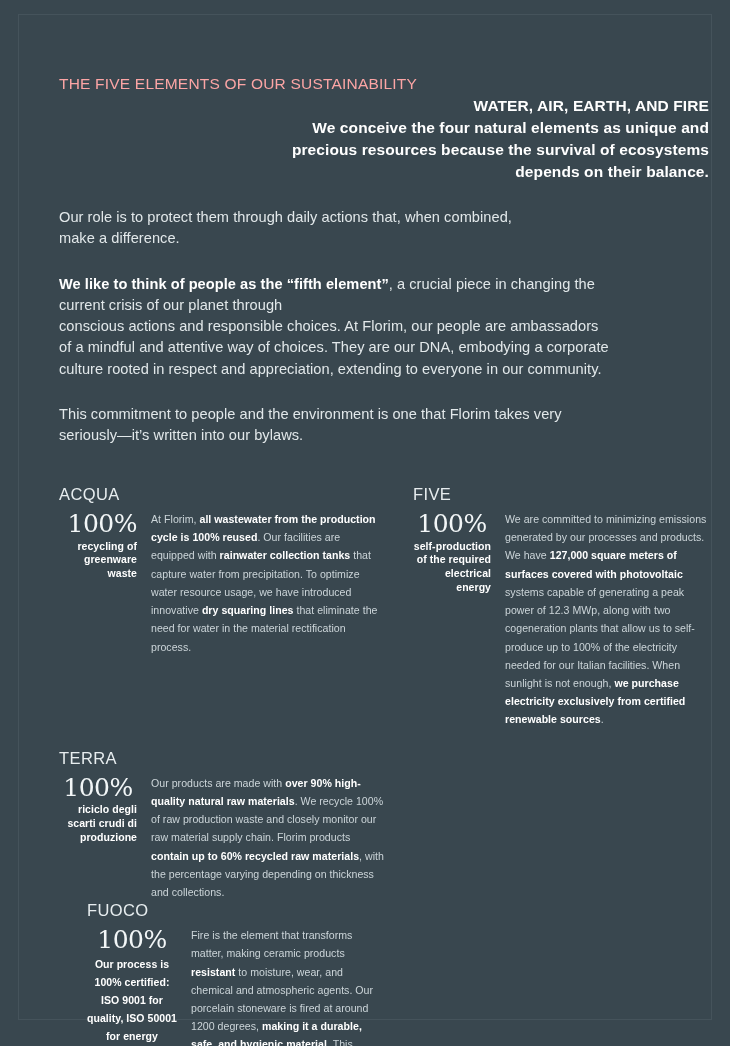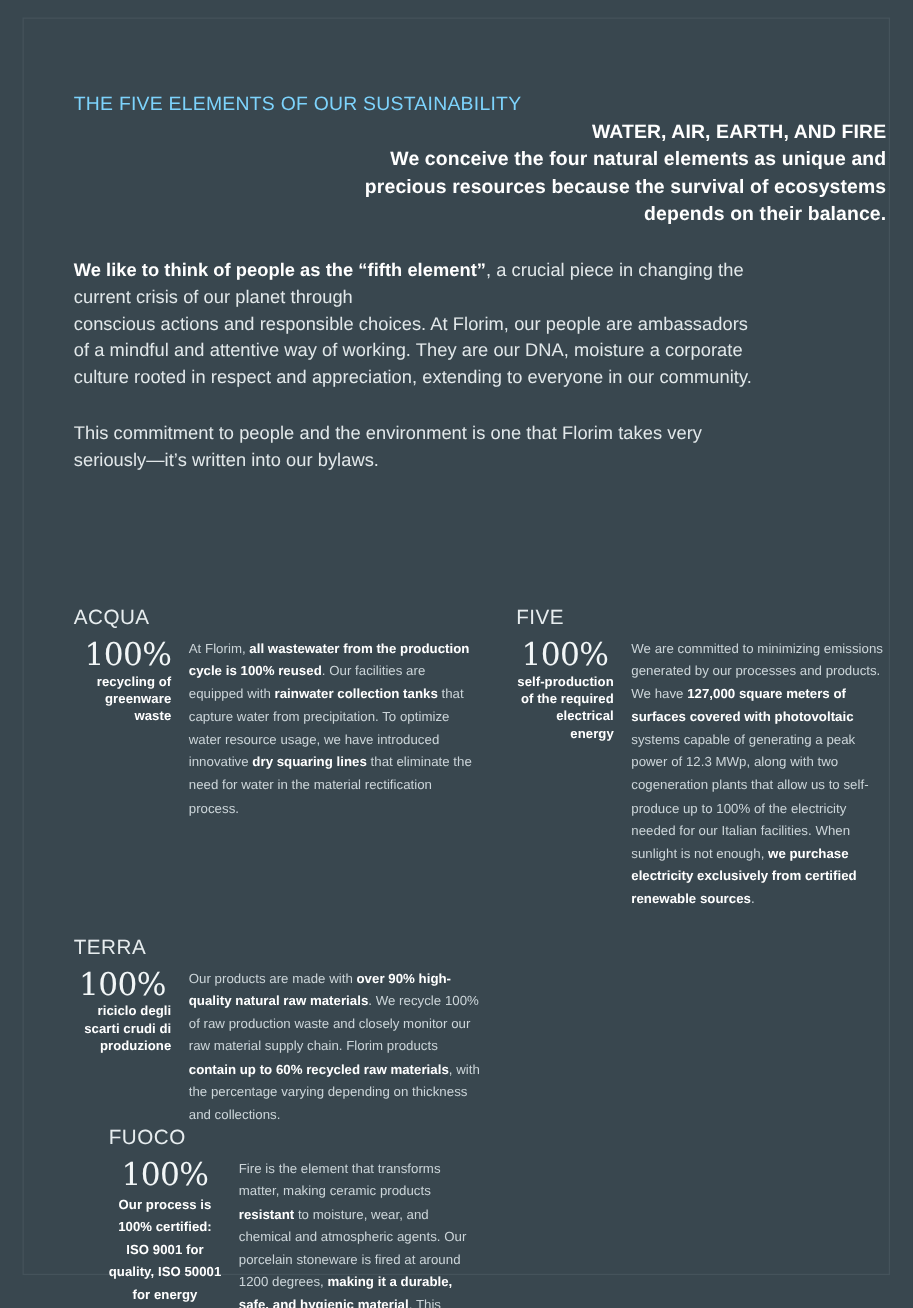--- a/index.html
+++ b/index.html
@@ -26,21 +26,21 @@
     position: absolute;
     left: 40px;
     top: 58px;
     width: 650px;
   }
 
   
   .intro-eyebrow {
     font-size: 15.5px;
     font-weight: 400;
-    color: #7dd3fc;
+    color: #fca5a5;
     letter-spacing: 0.2px;
     line-height: 1.42;
   }
   .intro-lede {
     font-size: 15.5px;
     font-weight: 700;
     color: #ffffff;
     line-height: 1.42;
     letter-spacing: 0.1px;
     text-align: right;
@@ -147,26 +147,30 @@
 
   <div class="content">
     <div class="intro-eyebrow">THE FIVE ELEMENTS OF OUR SUSTAINABILITY</div>
     <div class="intro-lede">
       <div>WATER, AIR, EARTH, AND FIRE</div>
       <div>We conceive the four natural elements as unique and</div>
       <div>precious resources because the survival of ecosystems</div>
       <div>depends on their balance.</div>
     </div>
 
+    <div class="intro-para">
+      <span class="nowrapline">Our role is to protect them through daily actions that, when combined,</span>
+      <span class="nowrapline">make a difference.</span>
+    </div>
 
     <div class="intro-para">
       <span class="nowrapline"><b>We like to think of people as the “fifth element”</b><span>, a crucial piece in changing the</span></span>
       <span class="nowrapline">current crisis of our planet through</span>
       <span class="nowrapline">conscious actions and responsible choices. At Florim, our people are ambassadors</span>
-      <span class="nowrapline">of a mindful and attentive way of working. They are our DNA, moisture a corporate</span>
+      <span class="nowrapline">of a mindful and attentive way of choices. They are our DNA, embodying a corporate</span>
       <span class="nowrapline">culture rooted in respect and appreciation, extending to everyone in our community.</span>
     </div>
 
     <div class="intro-para">
       <span class="nowrapline">This commitment to people and the environment is one that Florim takes very</span>
       <span class="nowrapline">seriously—it’s written into our bylaws.</span>
     </div>
   </div>
 
   <div class="elements-grid">

